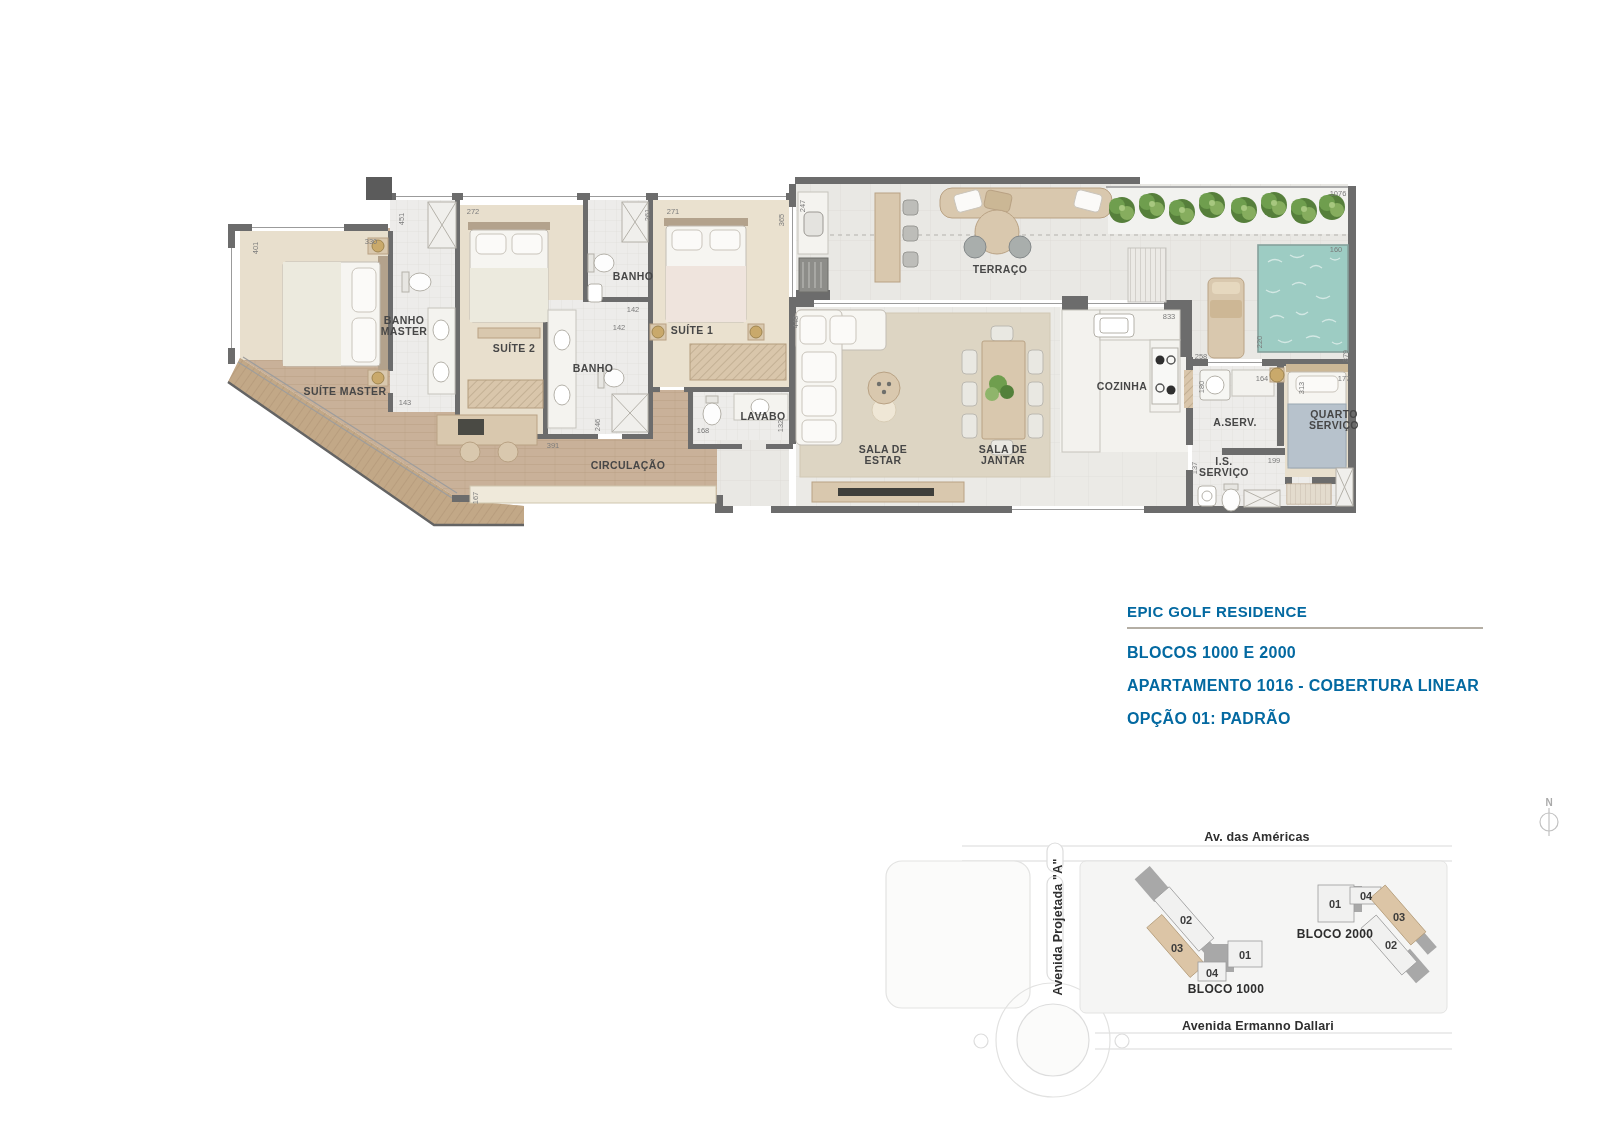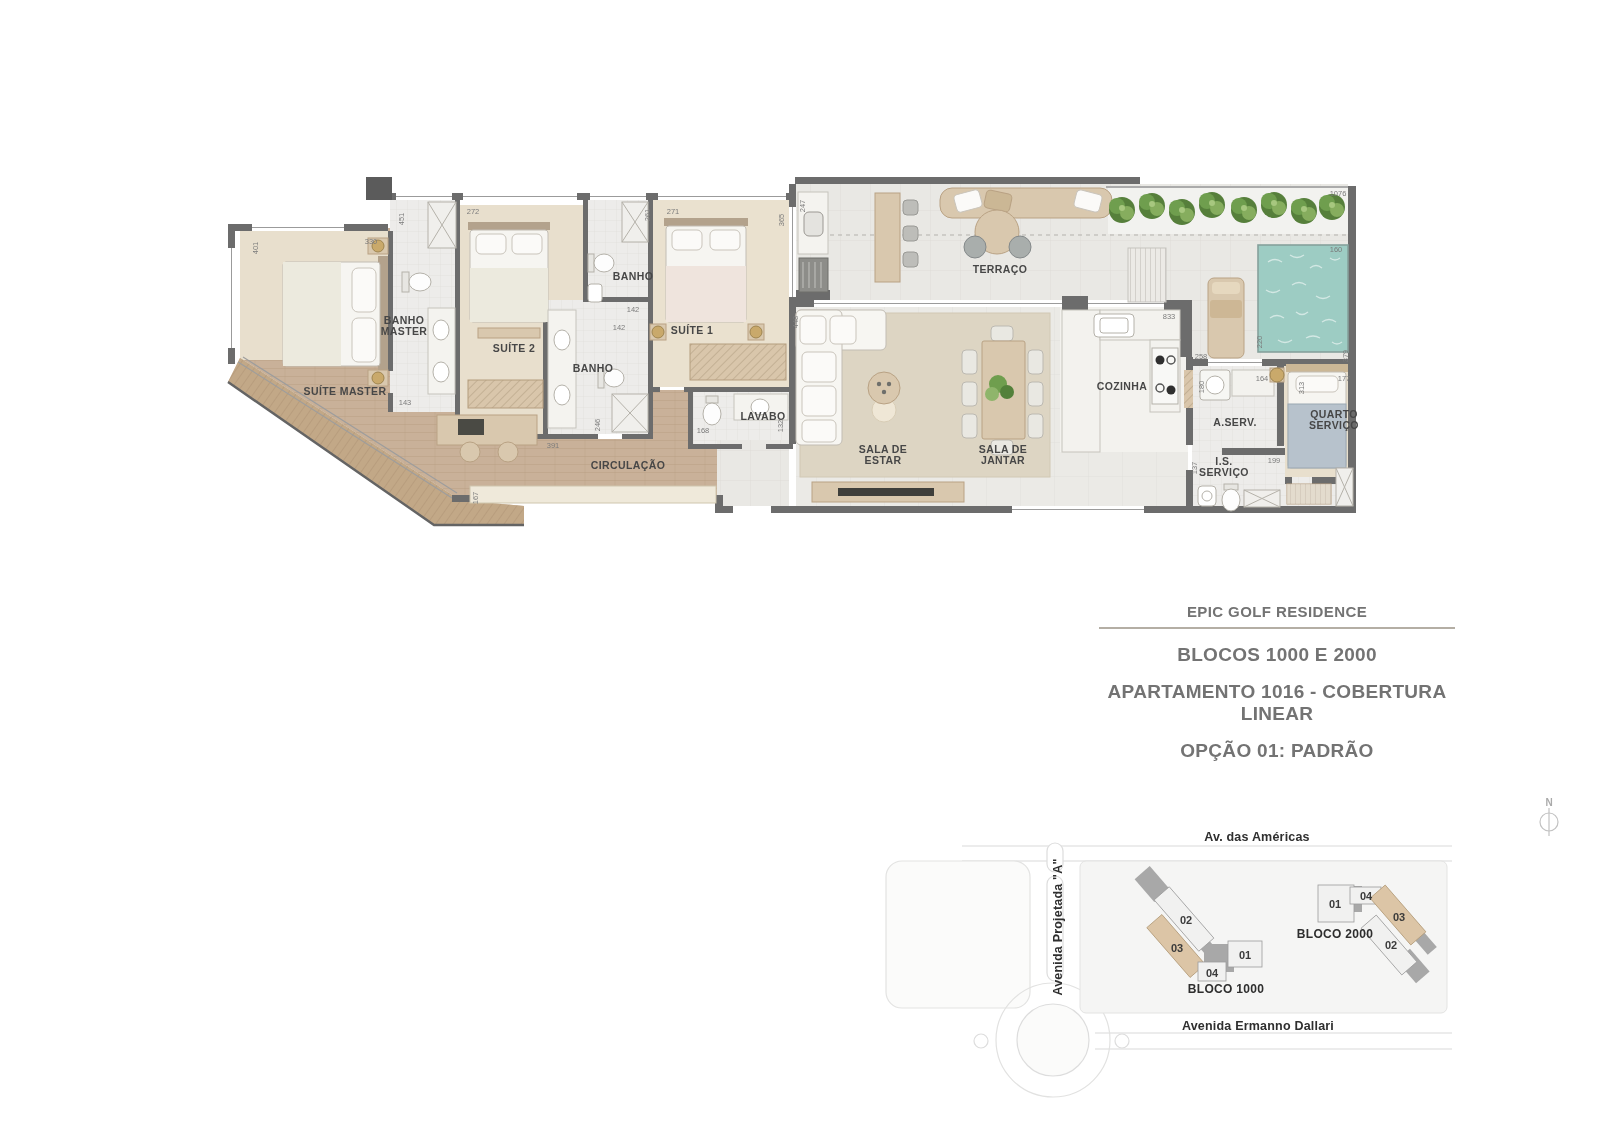--- a/index.html
+++ b/index.html
@@ -1,23 +1,23 @@
 <!DOCTYPE html>
 <html><head>
 <meta charset="utf-8">
 <style>
   html,body{margin:0;padding:0;background:#fff;}
   .stage{position:relative;width:1600px;height:1131px;background:#ffffff;
          font-family:"Liberation Sans",sans-serif;overflow:hidden;}
   .stage svg{position:absolute;left:0;top:0;}
-  .title-block{position:absolute;left:1099px;top:603px;width:356px;text-align:center;
-               color:#737373;}
+  .title-block{position:absolute;left:1127px;top:603px;width:356px;text-align:left;
+               color:#0369a1;}
   .title-block .t1{font-size:15px;font-weight:bold;letter-spacing:.4px;}
   .title-block .t-div{height:0;border-bottom:2px solid #b4aea4;margin:7px 0 0 0;}
-  .title-block .t2{font-size:19px;font-weight:bold;letter-spacing:.3px;margin-top:15px;}
+  .title-block .t2{font-size:16px;font-weight:bold;letter-spacing:.3px;margin-top:15px;}
   text{font-family:"Liberation Sans",sans-serif;}
 </style>
 </head>
 <body>
 
 <div class="stage">
 
 <svg width="1600" height="1131" viewBox="0 0 1600 1131">
   <defs>
     <pattern id="wood" width="30" height="8" patternUnits="userSpaceOnUse">

